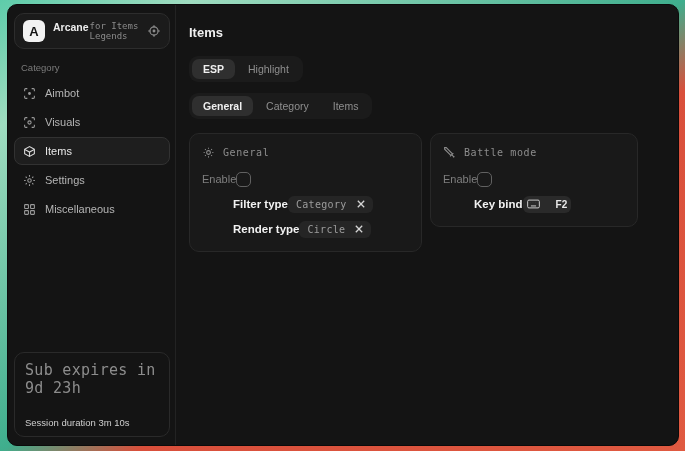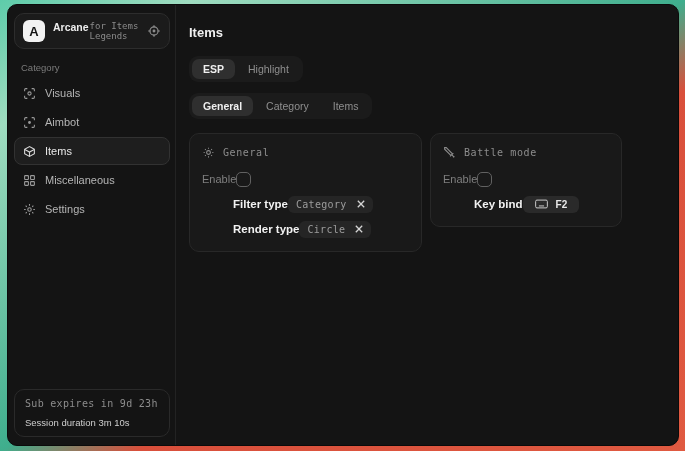--- a/index.html
+++ b/index.html
@@ -45,21 +45,21 @@
     color:#b5b5b5; font-size:11px; cursor:pointer;
   }
   .nav-item.active { background:#1e1e1e; border-color:#323232; color:#e8e8e8; }
   .nav-item svg { flex:0 0 13px; }
 
   .spacer { flex:1; }
 
   .session-card {
     border:1px solid #2a2a2a; border-radius:10px; padding:8px 10px;
   }
-  .session-line1 { font-size:10px; color:#8d8d8d; margin-bottom:8px; letter-spacing:.3px; }
+  .session-line1 { font-size:15px; color:#8d8d8d; margin-bottom:20px; letter-spacing:.3px; }
   .session-line2 { font-size:9.5px; color:#cfcfcf; }
 
   
   .main { flex:1; padding:14px 12px 14px 13px; display:flex; flex-direction:column; }
   .page-title { font-size:13px; font-weight:700; color:#f0f0f0; margin:6px 0 16px; }
 
   .tab-group {
     display:flex; background:#1b1b1b; border-radius:9px; padding:3px;
     gap:2px; width:max-content; margin-bottom:11px;
   }
@@ -68,21 +68,21 @@
     cursor:pointer; white-space:nowrap;
   }
   .tab.active { background:#2f2f2f; color:#efefef; font-weight:600; }
 
   .cards { display:flex; gap:8px; align-items:flex-start; margin-top:3px; }
   .card {
     background:#191919; border:1px solid #282828; border-radius:10px;
     padding:9px 12px 10px;
   }
   .card.general { width:233px; }
-  .card.battle  { width:192px; }
+  .card.battle  { width:208px; }
   .card-header {
     display:flex; align-items:center; gap:8px; color:#8d8d8d;
     font-size:10px; letter-spacing:.6px; margin:3px 0 8px;
   }
   .row {
     display:flex; align-items:center; justify-content:flex-start;
     min-height:24px; margin-top:1px;
   }
   .row-label { font-size:11px; color:#7f7f7f; }
   .row.emph .row-label { color:#f2f2f2; font-weight:700; font-size:11.5px;padding-left:31px; }
@@ -91,22 +91,22 @@
     width:15px; height:15px; border:1.5px solid #616161; border-radius:5px;
     background:transparent; margin-right:1px; cursor:pointer;
   }
   .chip {
     display:inline-flex; align-items:center; gap:10px;
     background:#252525; border-radius:6px; padding:3px 8px; cursor:pointer;
   }
   .chip-label { font-size:10px; color:#9c9c9c; letter-spacing:.3px; }
   .chip .x { display:flex; }
   .keybind {
-    display:inline-flex; align-items:center; gap:8px;
-    background:#2a2a2a; border-radius:6px; padding:3px 12px; cursor:pointer;
+    display:inline-flex; align-items:center; gap:16px;
+    background:#2a2a2a; border-radius:6px; padding:3px 4px; cursor:pointer;
   }
   .keybind-label { font-size:10px; color:#e9e9e9; font-weight:600; }
 
   svg { display:block; }
 </style>
 </head>
 <body>
 
 <div class="window">
 
@@ -134,70 +134,70 @@
 
     <div class="nav">
 
       <div class="nav-item">
         <span>
           <svg width="13" height="13" viewBox="0 0 24 24" fill="none" stroke="#9a9a9a" stroke-width="2">
             <path d="M3 8V5a2 2 0 0 1 2-2h3"></path>
               <path d="M16 3h3a2 2 0 0 1 2 2v3"></path>
             <path d="M21 16v3a2 2 0 0 1-2 2h-3"></path>
               <path d="M8 21H5a2 2 0 0 1-2-2v-3"></path>
-            <circle cx="12" cy="12" r="3"></circle>
-          </svg>
-        </span>
-        <span>Visuals</span>
+            <circle cx="12" cy="12" r="1.6" fill="#9a9a9a"></circle>
+          </svg>
+        </span>
+        <span>Aimbot</span>
       </div>
 
       <div class="nav-item">
         <span>
           <svg width="13" height="13" viewBox="0 0 24 24" fill="none" stroke="#9a9a9a" stroke-width="2">
             <path d="M3 8V5a2 2 0 0 1 2-2h3"></path>
               <path d="M16 3h3a2 2 0 0 1 2 2v3"></path>
             <path d="M21 16v3a2 2 0 0 1-2 2h-3"></path>
               <path d="M8 21H5a2 2 0 0 1-2-2v-3"></path>
-            <circle cx="12" cy="12" r="1.6" fill="#9a9a9a"></circle>
-          </svg>
-        </span>
-        <span>Aimbot</span>
+            <circle cx="12" cy="12" r="3"></circle>
+          </svg>
+        </span>
+        <span>Visuals</span>
       </div>
 
       <div class="nav-item active">
         <span>
           <svg width="13" height="13" viewBox="0 0 24 24" fill="none" stroke="#d8d8d8" stroke-width="2">
             <path d="M21 8l-9-5-9 5v8l9 5 9-5z"></path>
               <path d="M3.3 8.3L12 13l8.7-4.7"></path>
               <line x1="12" y1="13" x2="12" y2="21"></line>
           </svg>
         </span>
         <span>Items</span>
+      </div>
+
+      <div class="nav-item">
+        <span>
+          <svg width="13" height="13" viewBox="0 0 24 24" fill="none" stroke="#9a9a9a" stroke-width="2">
+            <circle cx="12" cy="12" r="3.2"></circle>
+            <path d="M12 2v3M12 19v3M2 12h3M19 12h3M4.9 4.9l2.1 2.1M17 17l2.1 2.1M19.1 4.9L17 7M7 17l-2.1 2.1"></path>
+          </svg>
+        </span>
+        <span>Settings</span>
       </div>
 
       <div class="nav-item">
         <span>
           <svg width="13" height="13" viewBox="0 0 24 24" fill="none" stroke="#9a9a9a" stroke-width="2">
             <rect x="3" y="3" width="7" height="7" rx="1"></rect>
               <rect x="14" y="3" width="7" height="7" rx="1"></rect>
             <rect x="3" y="14" width="7" height="7" rx="1"></rect>
               <rect x="14" y="14" width="7" height="7" rx="1"></rect>
           </svg>
         </span>
         <span>Miscellaneous</span>
-      </div>
-
-      <div class="nav-item">
-        <span>
-          <svg width="13" height="13" viewBox="0 0 24 24" fill="none" stroke="#9a9a9a" stroke-width="2">
-            <circle cx="12" cy="12" r="3.2"></circle>
-            <path d="M12 2v3M12 19v3M2 12h3M19 12h3M4.9 4.9l2.1 2.1M17 17l2.1 2.1M19.1 4.9L17 7M7 17l-2.1 2.1"></path>
-          </svg>
-        </span>
-        <span>Settings</span>
       </div>
 
     </div>
 
     <div class="spacer"></div>
 
     <div class="session-card">
       <div class="session-line1 mono">Sub expires in 9d 23h</div>
       <div class="session-line2">Session duration 3m 10s</div>
     </div>

